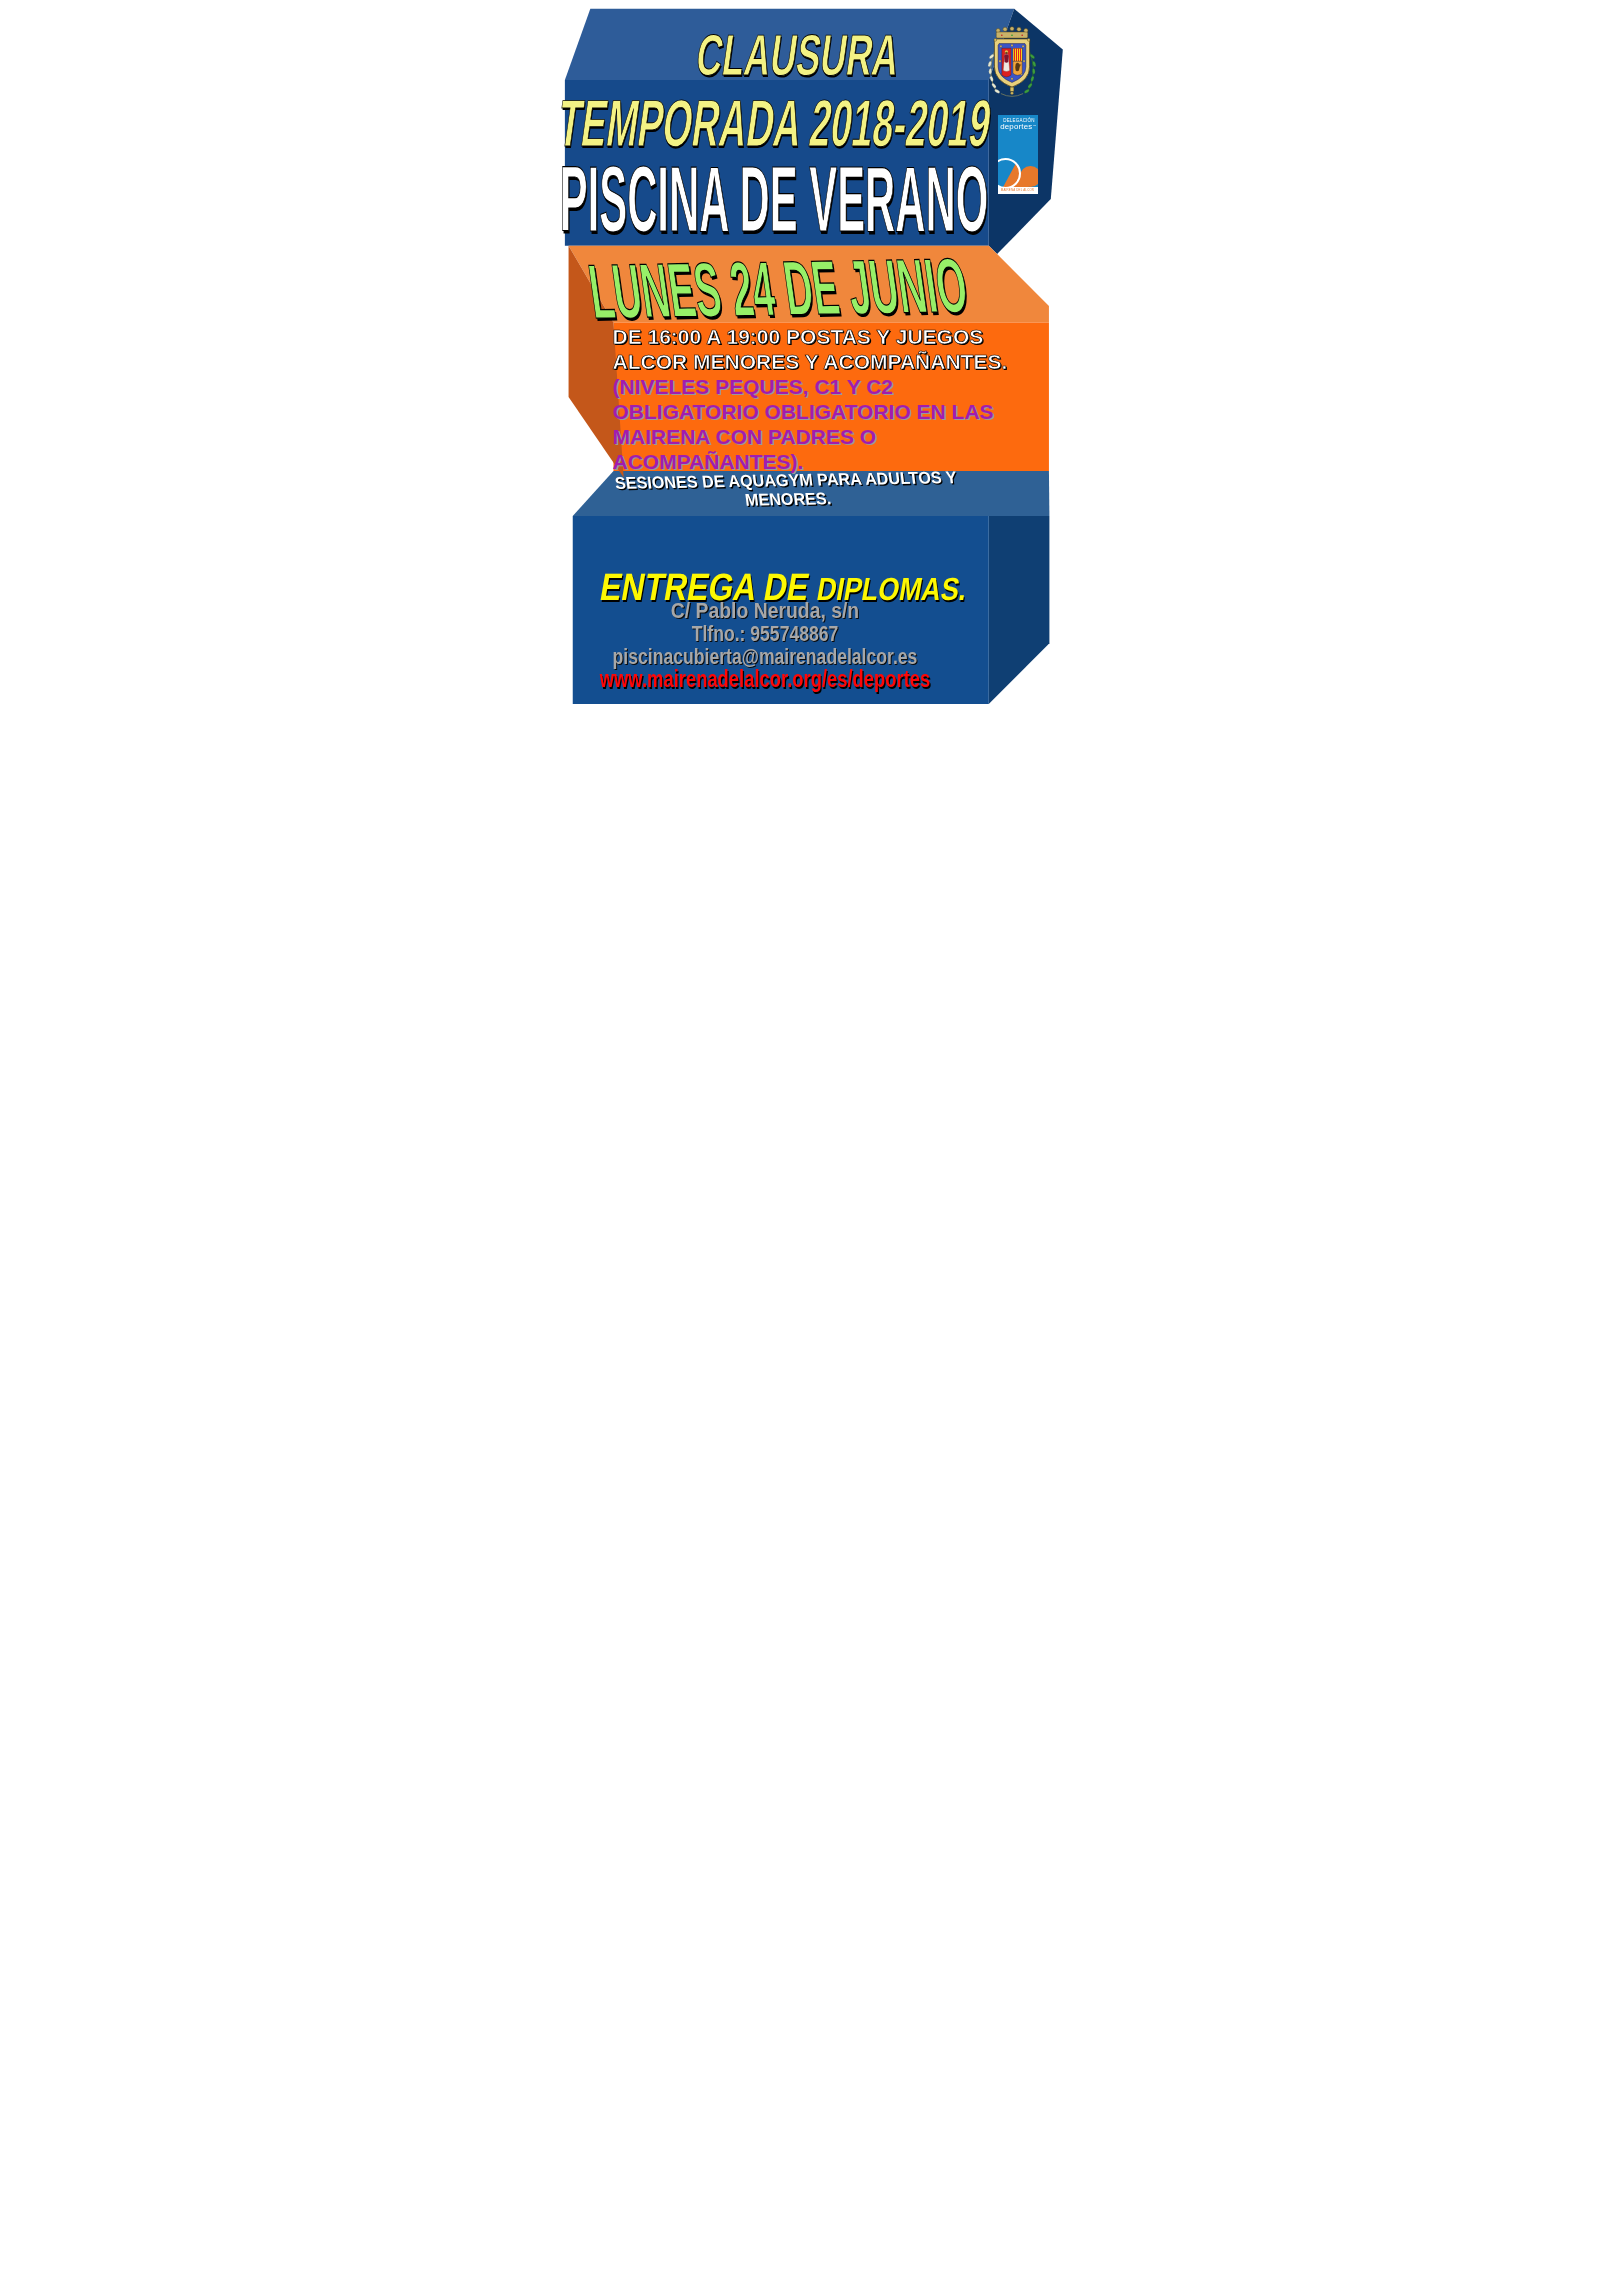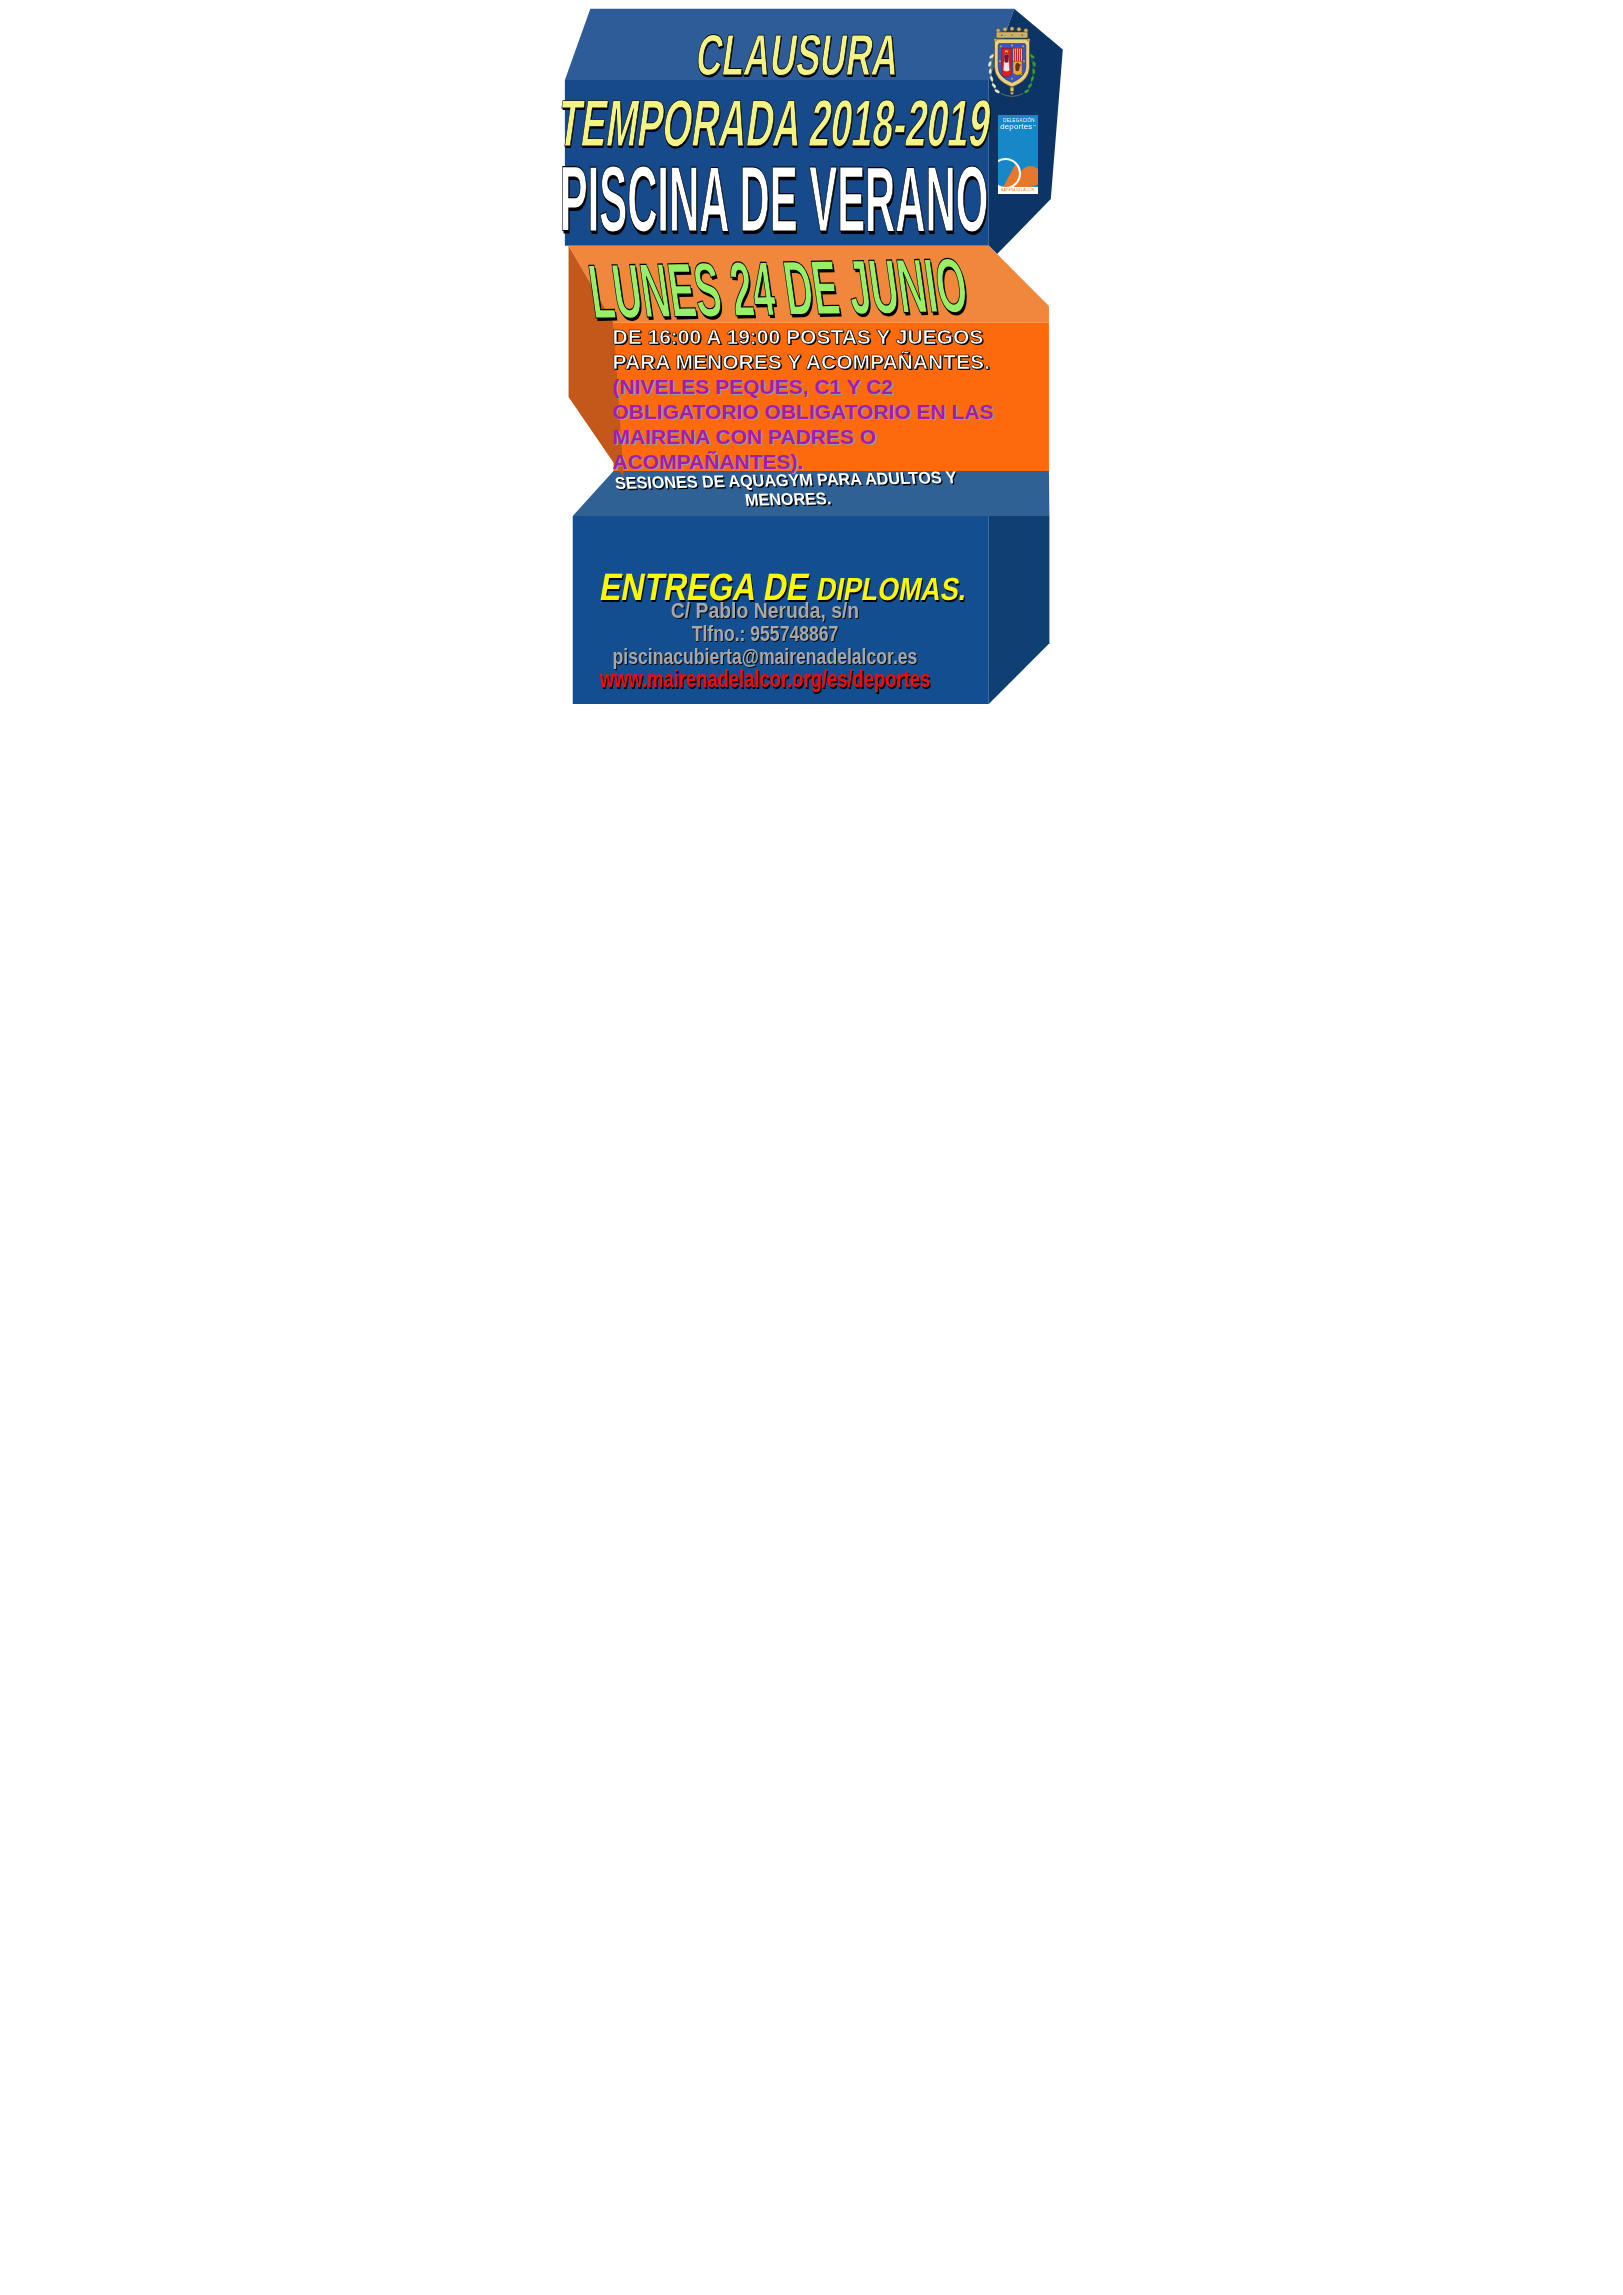--- a/index.html
+++ b/index.html
@@ -142,21 +142,21 @@
     <div class="strip">MAIRENA DEL ALCOR</div>
   </div>
 
   <div class="txt clausura">CLAUSURA</div>
   <div class="txt temporada">TEMPORADA 2018-2019</div>
   <div class="txt piscina">PISCINA DE VERANO</div>
   <div class="txt lunes">LUNES 24 DE JUNIO</div>
 
   <div class="obody">
     <div class="owhite">DE 16:00 A 19:00 POSTAS Y JUEGOS</div>
-    <div class="owhite">PARA MENORES Y ACOMPAÑANTES.</div>
+    <div class="owhite">ALCOR MENORES Y ACOMPAÑANTES.</div>
     <div class="oblack">(NIVELES PEQUES, C1 Y C2</div>
     <div class="oblack">OBLIGATORIO OBLIGATORIO EN LAS</div>
     <div class="oblack">MAIRENA CON PADRES O</div>
     <div class="oblack">ACOMPAÑANTES).</div>
   </div>
 
   <div class="txt sesiones">
     <div>SESIONES DE AQUAGYM PARA ADULTOS Y</div>
     <div>MENORES.</div>
   </div>

